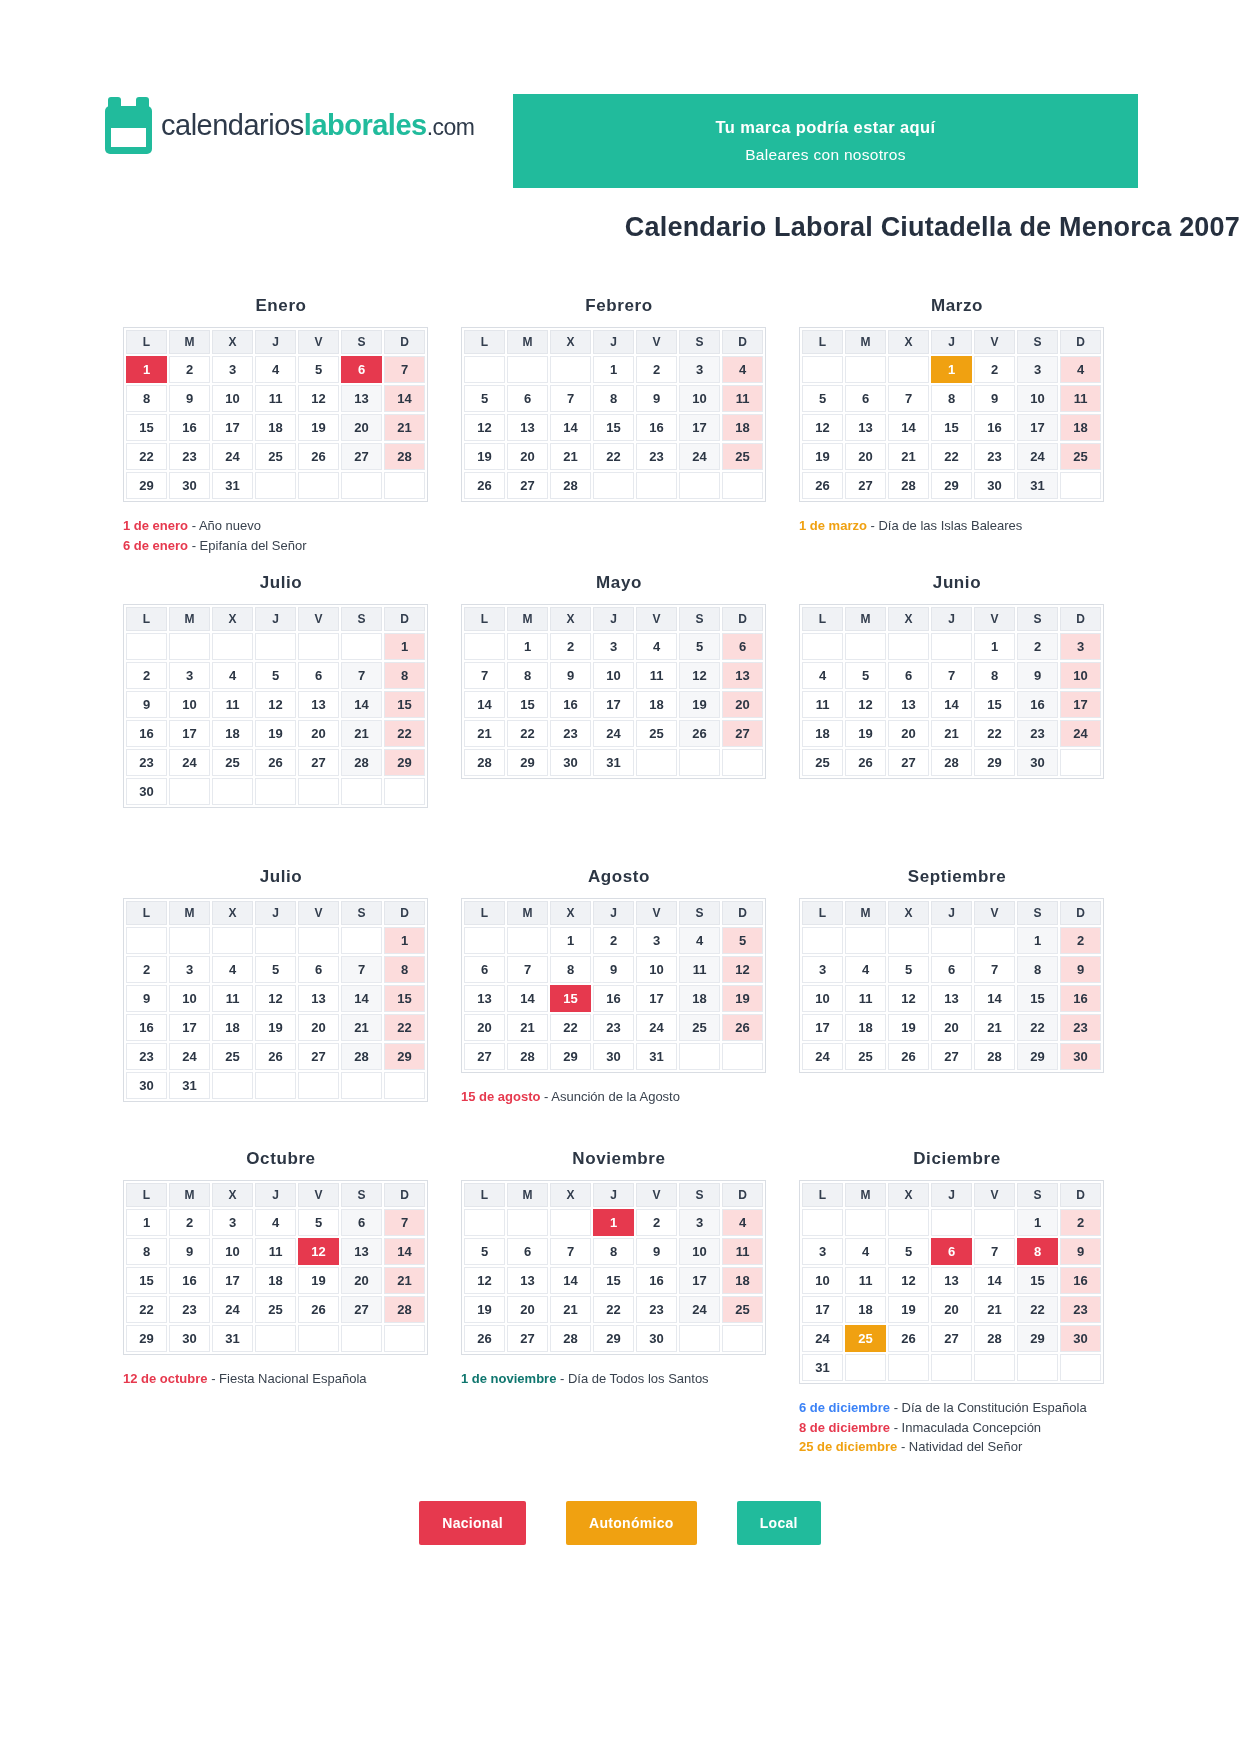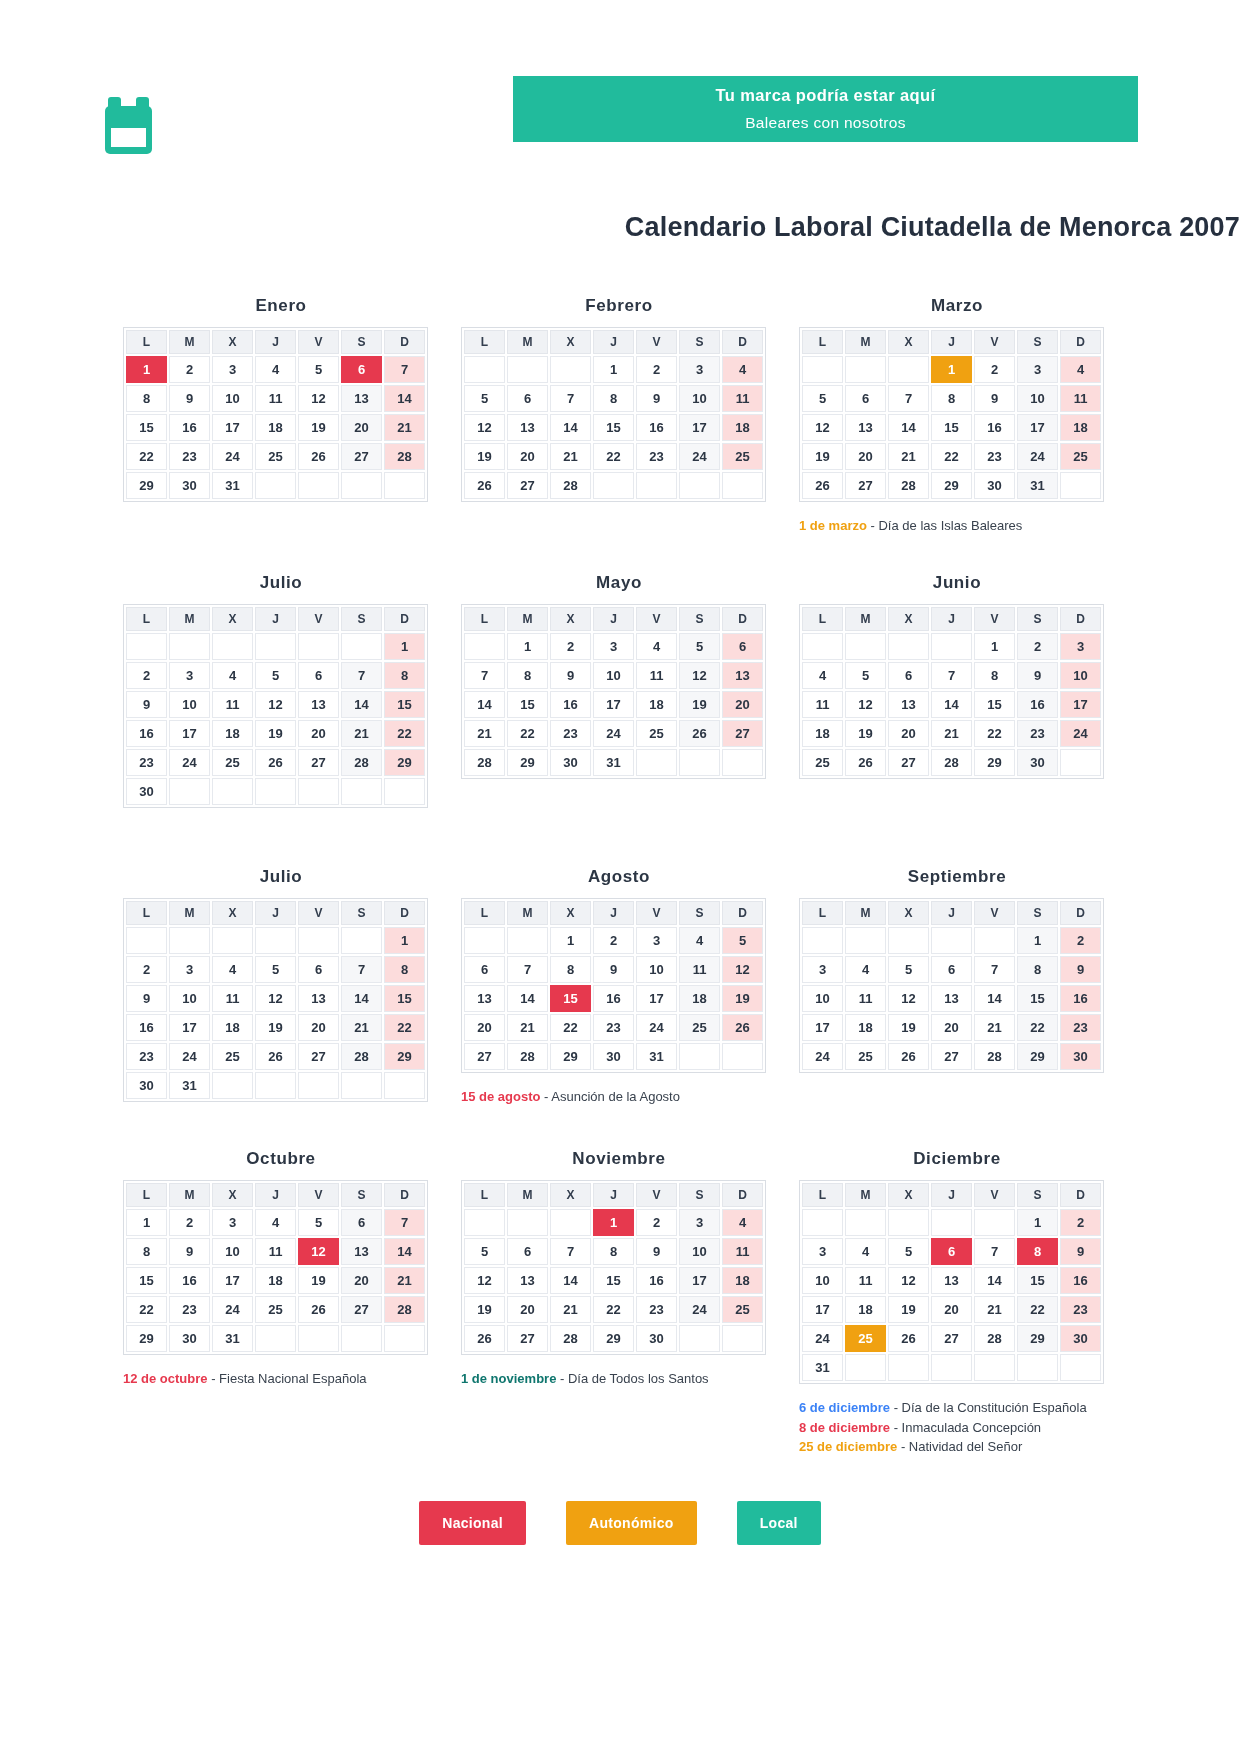--- a/index.html
+++ b/index.html
@@ -14,21 +14,21 @@
   .logo { position:absolute; left:105px; top:97px; display:flex; align-items:center; cursor:pointer; }
   .logo-icon { position:relative; width:47px; height:57px; margin-right:9px; }
   .logo-icon .tab { position:absolute; top:0; width:13px; height:17px; border-radius:3px; background:#21bb9c; }
   .logo-icon .tab.l { left:3px; } .logo-icon .tab.r { right:3px; }
   .logo-icon .cbody { position:absolute; top:9px; left:0; width:47px; height:48px; border-radius:5px; background:#21bb9c; }
   .logo-icon .paper { position:absolute; left:6px; top:31px; width:35px; height:19px; background:#fff; }
   .logo-text { font-size:29px; color:#2e3a4a; letter-spacing:-0.5px; }
   .logo-text .bold-teal { color:#21bb9c; font-weight:700; }
   .logo-text .tld { font-size:23px; color:#2e3a4a; }
   .banner {
-    position:absolute; left:513px; top:76px; width:625px; height:66px;
+    position:absolute; left:513px; top:94px; width:625px; height:94px;
     display:flex; flex-direction:column; align-items:center; justify-content:center;
     text-align:center; color:#ffffff; cursor:pointer;
   }
   .banner-line1 { font-size:16.5px; font-weight:700; letter-spacing:0.4px; margin-bottom:9px; }
   .banner-line2 { font-size:15.5px; letter-spacing:0.3px; }
   
   .page-title {
     margin:0; padding-top:21px; text-align:right;
     font-size:27px; line-height:32px; font-weight:700; color:#26303f; letter-spacing:0.2px;
   }
@@ -67,20 +67,21 @@
 <body>
 
 <div class="header">
   <div class="logo">
     <div class="logo-icon">
       <div class="tab l"></div>
         <div class="tab r"></div>
       <div class="cbody"></div>
         <div class="paper"></div>
     </div>
+    <div class="logo-text"><span>calendarios</span><span class="bold-teal">laborales</span><span class="tld">.com</span></div>
   </div>
   <div class="banner" id="ad-banner" style="background: rgb(33, 187, 156);">
     <div class="banner-line1">Tu marca podría estar aquí</div>
     <div class="banner-line2">Baleares con nosotros</div>
   </div>
 </div>
 
 <h1 class="page-title">Calendario Laboral Ciutadella de Menorca 2007</h1>
 
 <div>
@@ -140,20 +141,24 @@
               <td>29</td>
               <td>30</td>
               <td>31</td>
               <td class="empty"></td>
               <td class="empty"></td>
               <td class="empty"></td>
               <td class="empty"></td>
             </tr>
           </tbody>
         </table>
+        <div class="month-notes">
+          <div class="note"><span class="note-date" style="color: rgb(230, 57, 78);">1 de enero</span><span class="note-sep"> - </span><span class="note-desc">Año nuevo</span></div>
+          <div class="note"><span class="note-date" style="color: rgb(230, 57, 78);">6 de enero</span><span class="note-sep"> - </span><span class="note-desc">Epifanía del Señor</span></div>
+        </div>
       </div>
       <div class="month-block">
         <div class="month-title">Febrero</div>
         <table class="cal-table">
           <thead>
             <tr>
               <th>L</th>
               <th>M</th>
               <th>X</th>
               <th>J</th>

